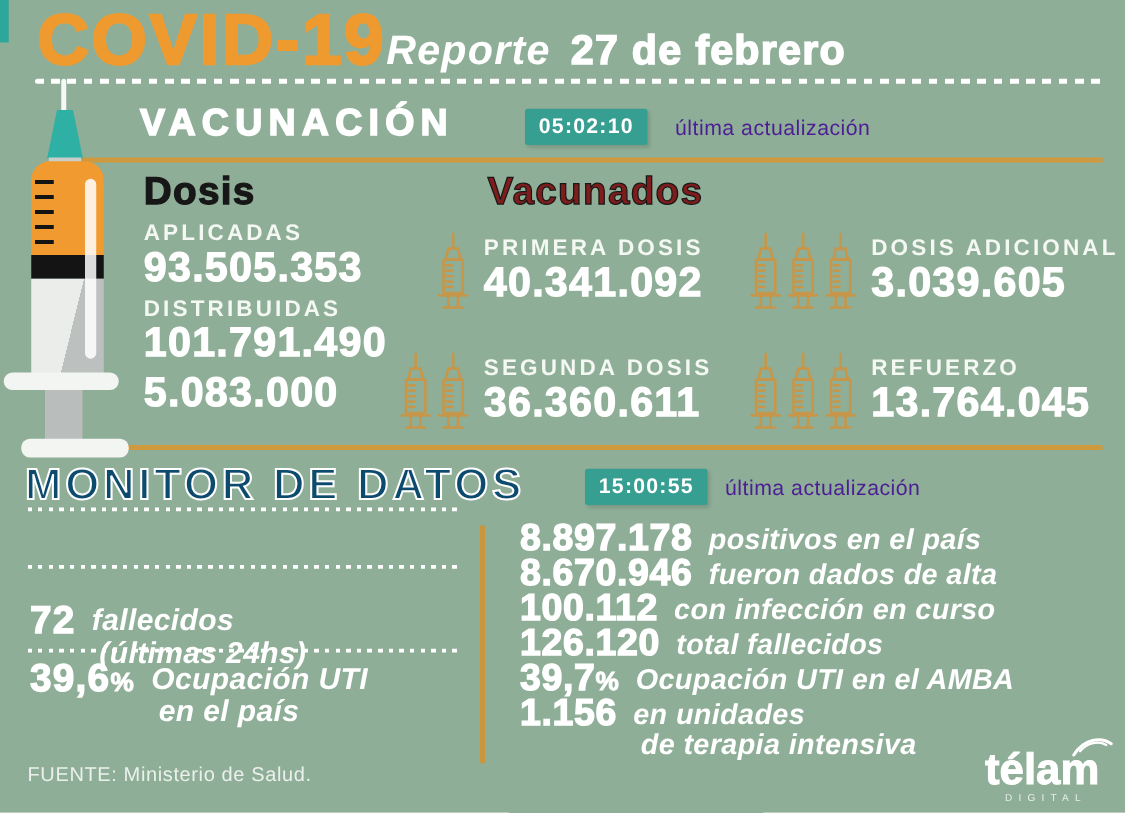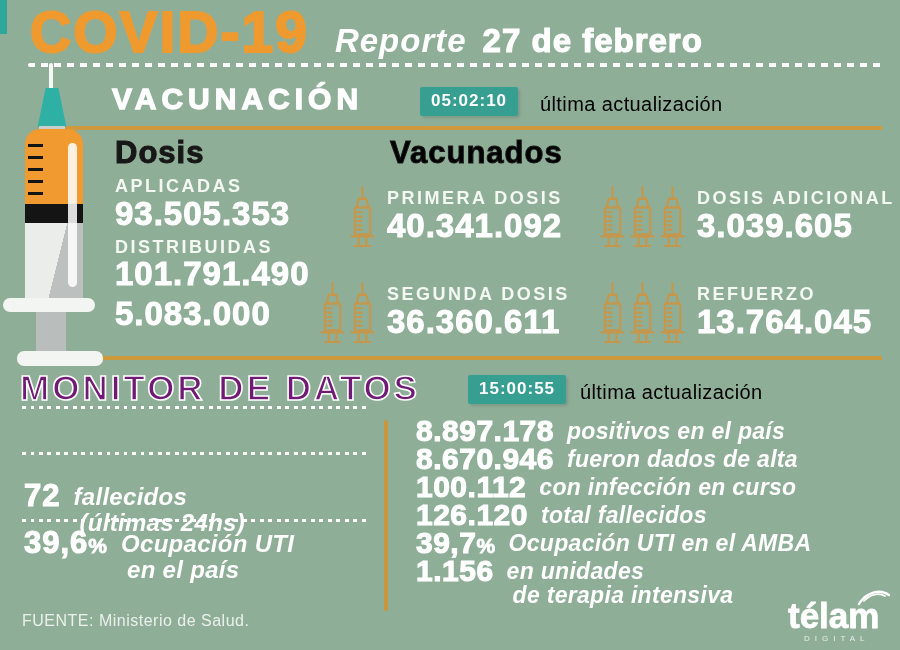--- a/index.html
+++ b/index.html
@@ -4,21 +4,21 @@
 <style>
   * { margin:0; padding:0; box-sizing:border-box; }
   html,body { width:900px; height:650px; }
   body { font-family:"Liberation Sans", sans-serif; }
   .stage { position:relative; width:900px; height:650px; background:#8fae97; overflow:hidden; }
 
   
   .corner-mark { position:absolute; left:0; top:0; width:7px; height:34px; background:#2ea79b; }
 
   
-  .title-row { position:absolute; left:30px; top:4px; display:flex; align-items:baseline; gap:26px; white-space:nowrap; }
+  .title-row { position:absolute; left:30px; top:4px; display:flex; align-items:baseline; white-space:nowrap; }
   .covid-title { font-size:57px; font-weight:bold; color:#ef9a2f; letter-spacing:2px; -webkit-text-stroke:2px #ef9a2f; line-height:1; }
   .report { color:#ffffff; font-size:33px; line-height:1; }
   .rep-label { font-style:italic; font-weight:bold; margin-right:16px; letter-spacing:1px; }
   .rep-date { font-weight:bold; letter-spacing:1px; -webkit-text-stroke:1.2px #fff; }
   .dashed-line { position:absolute; left:28px; top:63px; width:856px; height:4px;
     background:repeating-linear-gradient(to right,#ffffff 0 7px,transparent 7px 13px); border-radius:2px; }
 
   
   .syringe { position:absolute; left:0; top:60px; width:200px; height:320px; z-index:6; }
   .syringe .needle { position:absolute; left:49px; top:3px; width:3.5px; height:27px; background:#f6f8f5; border-radius:2px; }
@@ -35,43 +35,43 @@
   .syringe .flange { position:absolute; left:3px; top:238px; width:92px; height:14px; background:#f3f5f2; border-radius:7px; }
   .syringe .rod { position:absolute; left:36px; top:252px; width:30px; height:41px; background:#b9bdbb; }
   .syringe .foot { position:absolute; left:17px; top:291px; width:86px; height:15px; background:#f3f5f2; border-radius:7px; }
 
   
   .vac-title { position:absolute; left:112px; top:82px; color:#ffffff; font-size:30px; font-weight:bold;
     letter-spacing:5px; -webkit-text-stroke:1.3px #fff; }
   .badge { position:absolute; background:#379f92; color:#ffffff; font-weight:bold; font-size:17px;
     padding:4px 11px 5px; letter-spacing:1px; border-radius:2px; box-shadow:2px 2px 3px rgba(0,0,0,.12); }
   .badge-vac { left:420px; top:87px; }
-  .update-note { position:absolute; color:#000000; font-size:20px; letter-spacing:.4px; }
+  .update-note { position:absolute; color:#4c1d95; font-size:17px; letter-spacing:.4px; }
   .note-vac { left:540px; top:93px; }
   .gold-line { position:absolute; height:3.5px; background:#cf9a3d; z-index:2; }
   .gold-line-1 { left:60px; top:126px; width:822px; }
   .gold-line-2 { left:18px; top:356px; width:864px; }
 
   .doses { position:absolute; left:115px; top:136px; z-index:7; }
-  .block-title { font-size:31px; font-weight:bold; color:#000000; letter-spacing:1px; -webkit-text-stroke:1px #171717; line-height:1.1; }
+  .block-title { font-size:31px; font-weight:bold; color:#7f1d1d; letter-spacing:1px; -webkit-text-stroke:1px #171717; line-height:1.1; }
   .doses .block-title { margin-bottom:6px; }
   .stat-label { color:#f4f8f2; font-size:18px; font-weight:bold; letter-spacing:2.5px; line-height:1.15; }
   .stat-value { color:#ffffff; font-size:33px; font-weight:bold; letter-spacing:1px; -webkit-text-stroke:1px #fff; line-height:1.0; margin-bottom:7px; }
 
   .vacunados-title { position:absolute; left:390px; top:136px; }
   .vac-cell { position:absolute; display:flex; align-items:flex-start; gap:12px; }
   .vac-cell .icons { display:flex; gap:5px; align-items:flex-start; margin-top:-2px; }
   .vac-cell svg { width:25px; height:68px; display:block; }
   .cell-primera  { left:350px; top:188px; }
   .cell-adicional{ left:600px; top:188px; }
   .cell-segunda  { left:320px; top:284px; }
   .cell-refuerzo { left:600px; top:284px; }
 
   
-  .mon-title { position:absolute; left:20px; top:368px; color:#701a75; font-size:35px; font-weight:bold;
+  .mon-title { position:absolute; left:20px; top:368px; color:#0c4a6e; font-size:35px; font-weight:bold;
     letter-spacing:3px; -webkit-text-stroke:1.6px #fff; }
   .badge-mon { left:468px; top:375px; }
   .note-mon { left:580px; top:381px; }
 
   .dotted { position:absolute; left:22px; width:344px; height:3px;
     background:repeating-linear-gradient(to right,#ffffff 0 3.5px,transparent 3.5px 8.5px); }
   .dot-1 { top:406px; } .dot-2 { top:452px; } .dot-3 { top:519px; }
 
   .lstat { position:absolute; left:24px; display:flex; gap:13px; align-items:flex-start; color:#ffffff; }
   .ls-1 { top:413px; } .ls-2 { top:480px; } .ls-3 { top:527px; }

